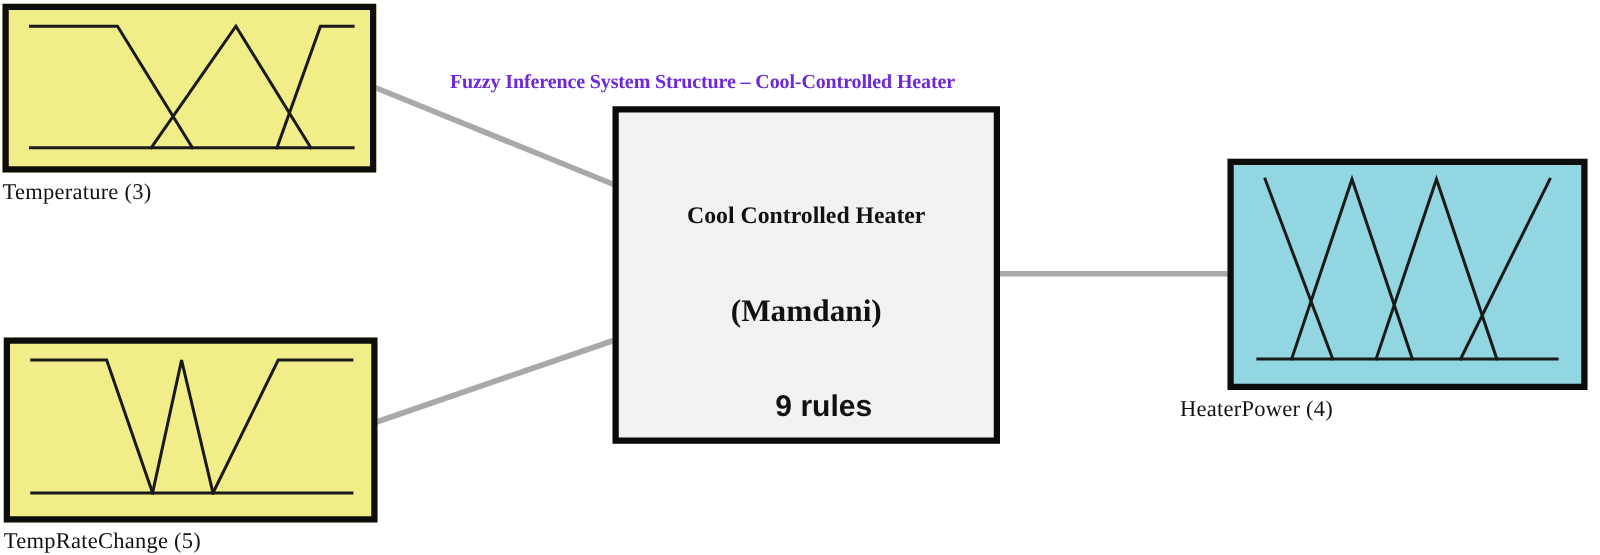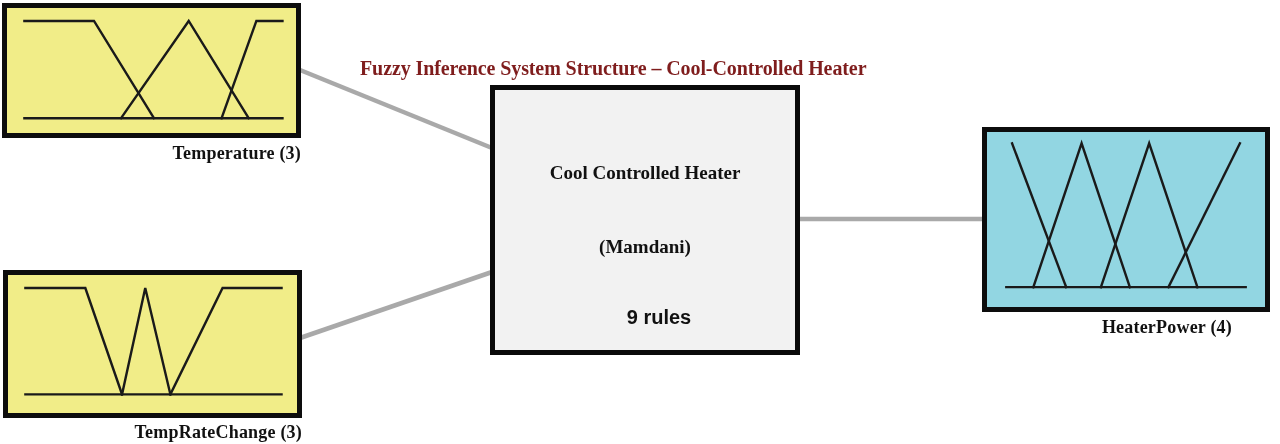--- a/index.html
+++ b/index.html
@@ -41,23 +41,23 @@
     stroke: #1a1a1a;
     stroke-width: 2.4;
     stroke-linecap: square;
     stroke-linejoin: miter;
     vector-effect: non-scaling-stroke;
   }
 
   
   .var-caption {
     position: absolute;
-    text-align: right;
+    text-align: left;
     font-family: "Liberation Serif", serif;
-    font-weight: bold;
+    font-weight: normal;
     font-size: 18px;
     color: #111111;
     letter-spacing: 0.2px;
     white-space: nowrap;
   }
 
   
   #fis-block {
     position: absolute;
     box-sizing: border-box;
@@ -68,35 +68,35 @@
     align-items: center;
   }
   #fis-block .fis-line {
     font-family: "Liberation Serif", serif;
     font-weight: bold;
     color: #111111;
     text-align: center;
     white-space: nowrap;
   }
   #fis-block .fis-name   { font-size: 19px; margin-top: 72px; }
-  #fis-block .fis-method { font-size: 19px; margin-top: 52px; }
+  #fis-block .fis-method { font-size: 25px; margin-top: 52px; }
   #fis-block .fis-rules  {
     font-family: "Liberation Sans", sans-serif;
-    font-size: 20px;
+    font-size: 24px;
     margin-top: 48px;
     margin-left: 28px;
   }
 
   
   #diagram-title {
     position: absolute;
     font-family: "Liberation Serif", serif;
     font-weight: bold;
-    font-size: 20px;
-    color: #7f1d1d;
+    font-size: 16px;
+    color: #6d28d9;
     white-space: nowrap;
     letter-spacing: -0.1px;
   }
 
   
   #connectors {
     position: absolute;
     left: 0;
     top: 0;
     width: 1280px;
@@ -138,21 +138,21 @@
     <svg class="mf-svg" viewBox="0 0 299 148" preserveAspectRatio="none">
       <line x1="18" y1="128" x2="283" y2="128"></line>
 
       <polyline points="18,14 80,14 118,128"></polyline>
 
       <polyline points="118,128 142,14 168,128"></polyline>
 
       <polyline points="168,128 222,14 283,14"></polyline>
     </svg>
   </div>
-  <div class="var-caption" style="left:3px; top:422px; width:299px;">TempRateChange (3)</div>
+  <div class="var-caption" style="left:3px; top:422px; width:299px;">TempRateChange (5)</div>
 
   <div id="fis-block" style="left:490px; top:85px; width:310px; height:270px;">
     <div class="fis-line fis-name">Cool Controlled Heater</div>
     <div class="fis-line fis-method">(Mamdani)</div>
     <div class="fis-line fis-rules">9 rules</div>
   </div>
 
   <div id="diagram-title" style="left:360px; top:57px;">Fuzzy Inference System Structure – Cool-Controlled Heater</div>
 
   <div class="var-box output" style="left:982px; top:127px; width:288px; height:185px;">

